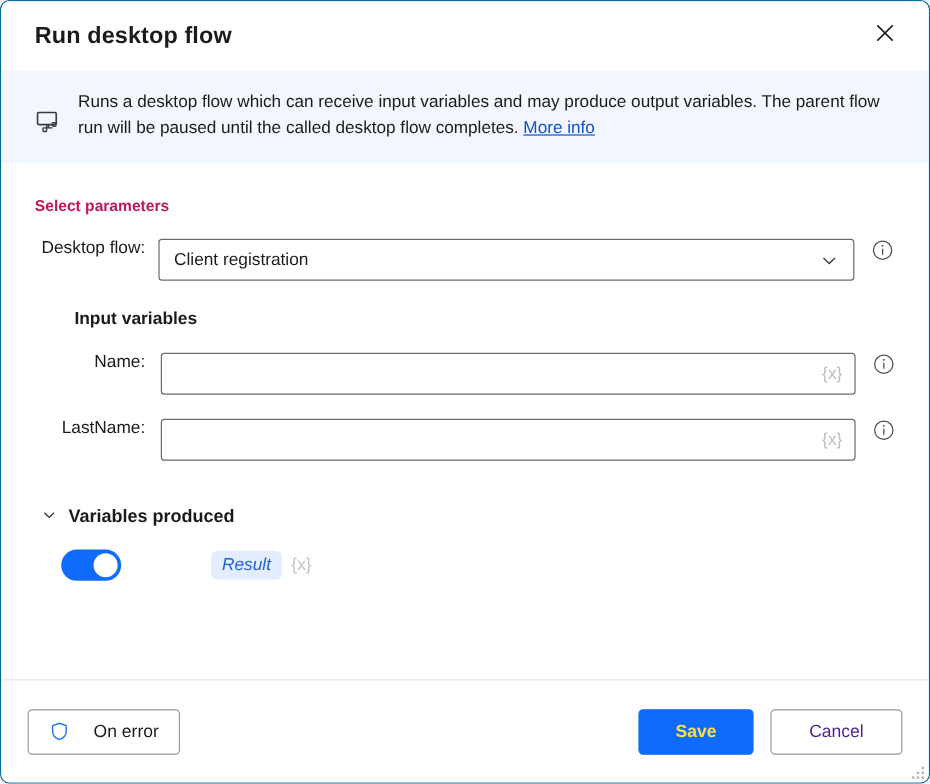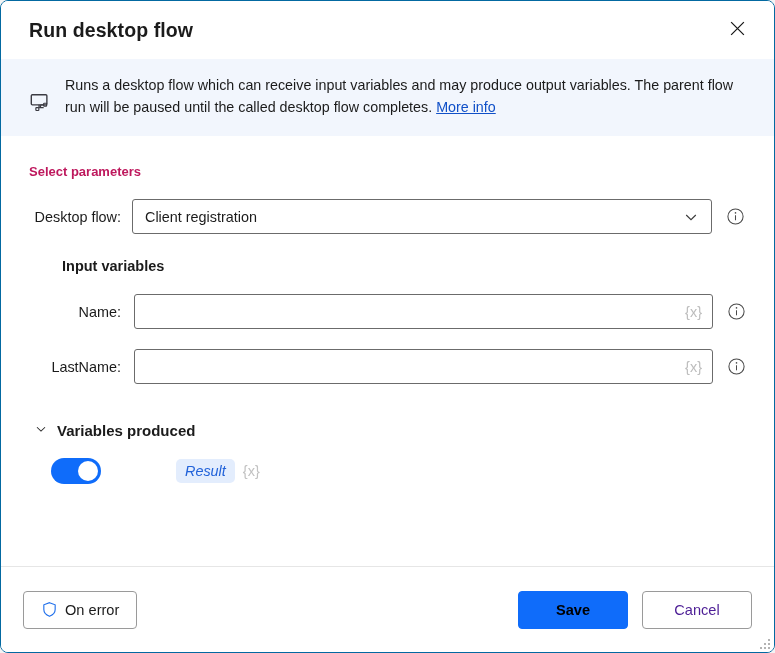--- a/index.html
+++ b/index.html
@@ -85,21 +85,21 @@
   }
   #section-title {
     font-size: 13px;
     font-weight: 600;
     color: #be185d;
     margin: 28px 0 0 0;
   }
 
   .field-row {
     display: flex;
-    align-items: center;
+    align-items: flex-start;
     margin-top: 20px;
   }
   .field-label {
     width: 103px;
     flex: 0 0 103px;
     font-size: 14.4px;
     color: #1b1b1b;
     text-align: right;
     padding-right: 11px;
     box-sizing: border-box;
@@ -239,29 +239,29 @@
     align-items: center;
     justify-content: center;
     cursor: pointer;
     box-sizing: border-box;
   }
   #on-error-button {
     border: 1px solid #9a9a9a;
     background: #ffffff;
     color: #1b1b1b;
     padding: 0 17px;
-    gap: 7px;
+    gap: 20px;
   }
   #shield-icon { color: #1f6feb; display:flex; align-items:center; }
   #footer-spacer { flex: 1 1 auto; }
   #save-button {
     background: #0f6cfa;
     border: 1px solid #0f6cfa;
-    color: #000000;
-    width: 110px;
+    color: #fde047;
+    width: 96px;
     font-weight: 600;
     margin-right: 14px;
   }
   #cancel-button {
     border: 1px solid #9a9a9a;
     background: #ffffff;
     color: #4c1d95;
     width: 110px;
   }
   #resize-grip {

